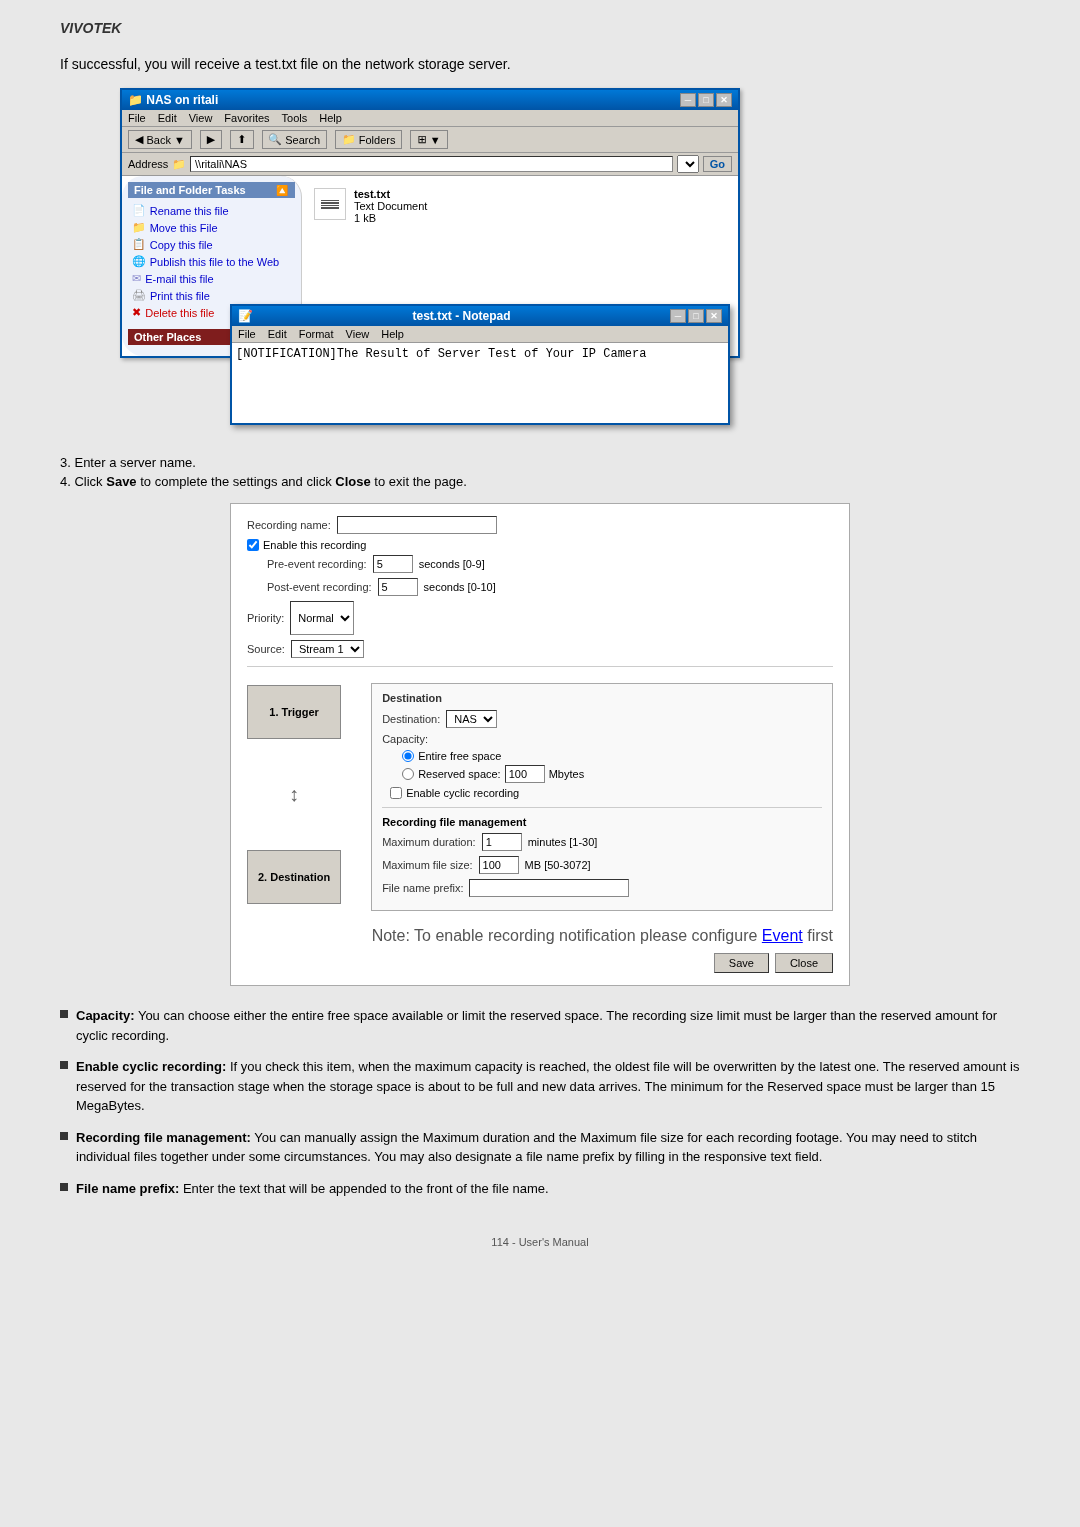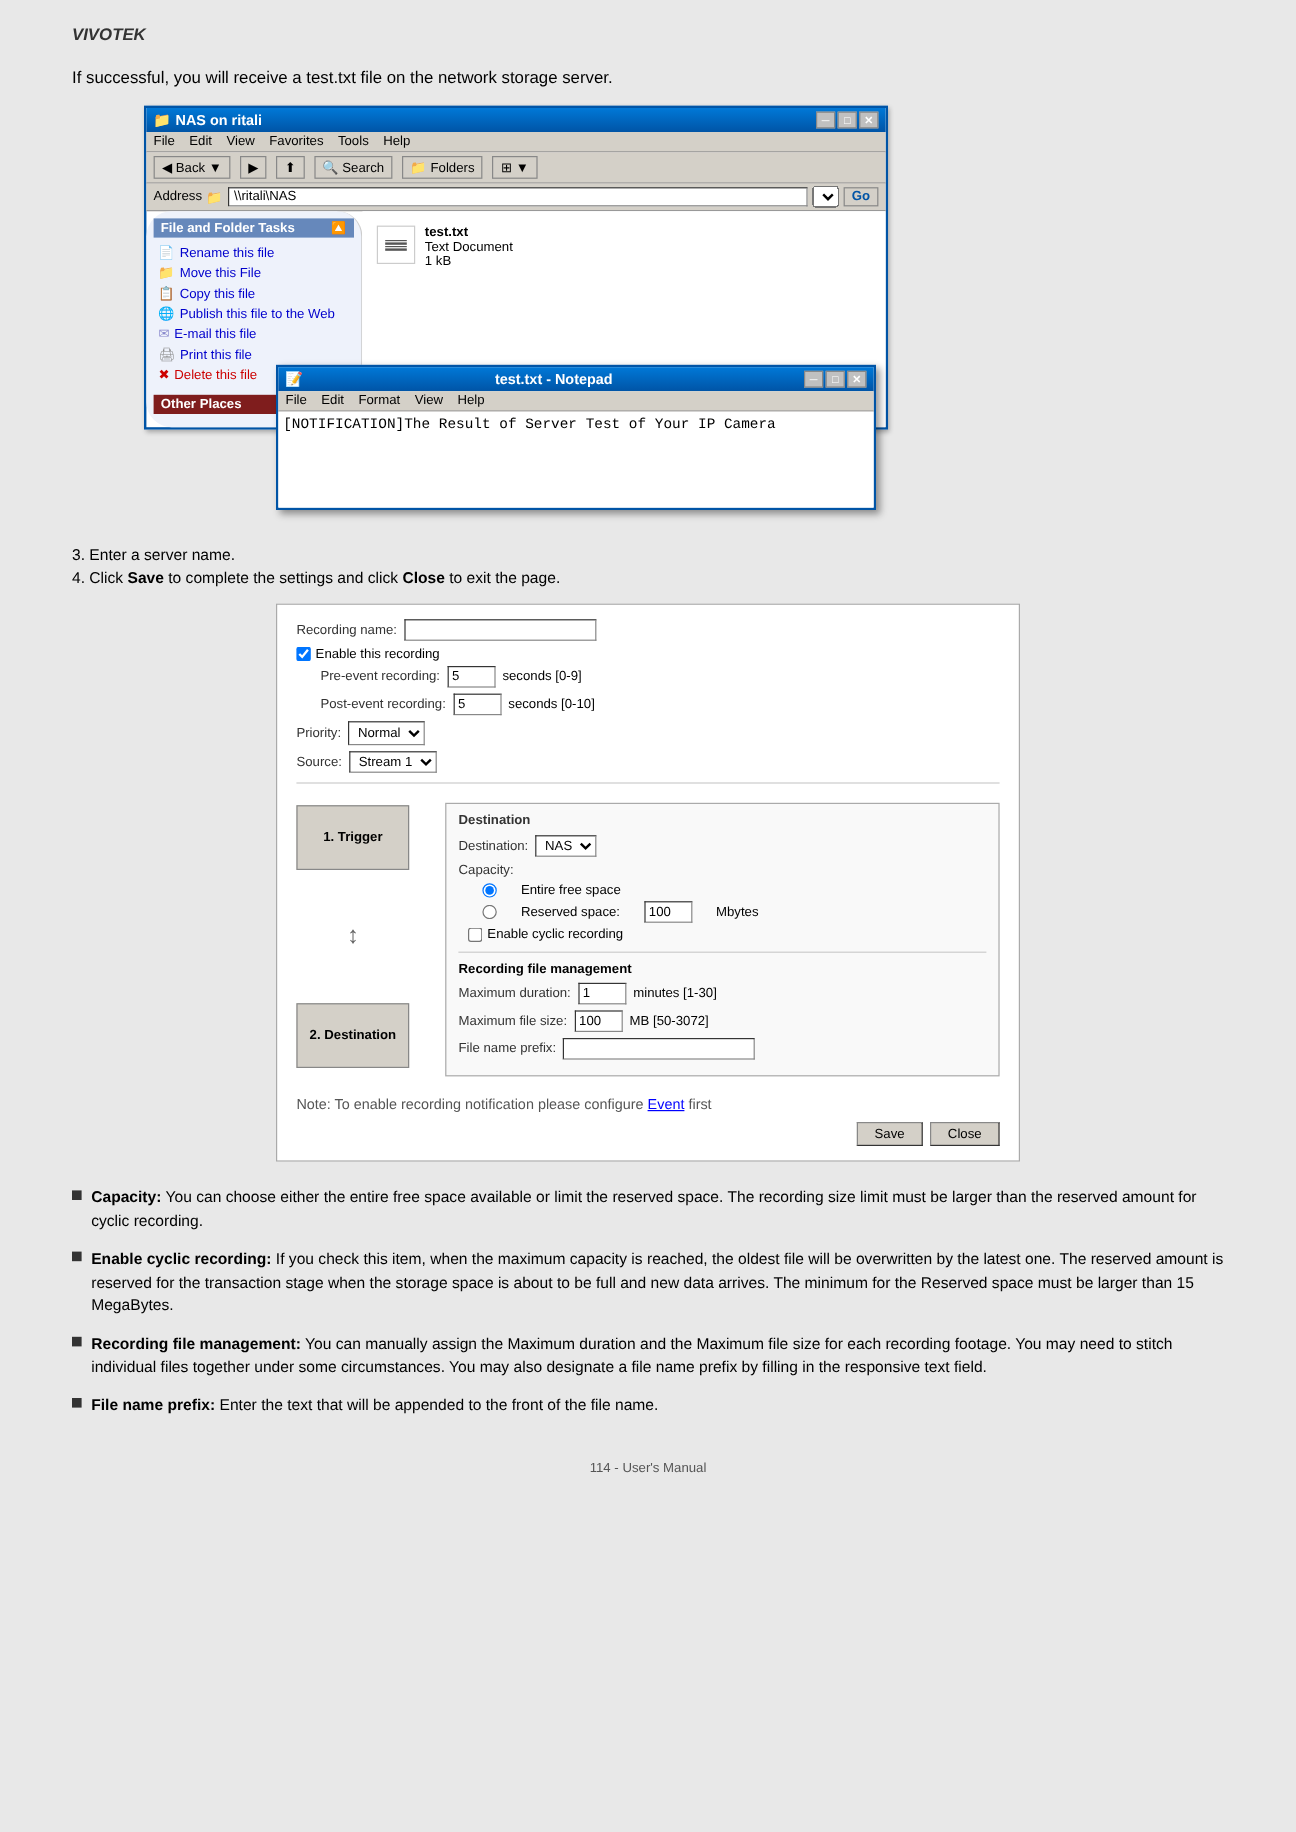--- a/index.html
+++ b/index.html
@@ -282,28 +282,29 @@
       border: 1px solid #888;
       padding: 20px 10px;
       font-size: 11px;
       font-weight: bold;
       text-align: center;
       cursor: pointer;
     }
     .radio-row {
       display: flex;
       align-items: center;
-      gap: 20px;
+      gap: 4px;
       margin-bottom: 3px;
     }
     .radio-row input[type=radio] { width: 12px; height: 12px; }
     .note-text {
-      font-size: 12px;
+      font-size: 16px;
       color: #555;
       margin-top: 8px;
+      text-align: right;
     }
     .note-text a { color: blue; text-decoration: underline; }
     .btn-row {
       display: flex;
       justify-content: flex-end;
       gap: 6px;
       margin-top: 8px;
     }
     .win-btn-action {
       background: #d4d0c8;
@@ -513,21 +514,21 @@
     </div>
 
     <div class="form-row" style="padding-left:20px;">
       <span class="form-label">Post-event recording:</span>
       <input class="form-input form-input-small" type="text" value="5" style="">
       <span>seconds [0-10]</span>
     </div>
 
     <div class="form-row">
       <span class="form-label">Priority:</span>
-      <select class="form-input" style="height:20px;font-size:11px;">
+      <select class="form-input" style="height:34px;font-size:11px;">
         <option>Normal</option>
       </select>
     </div>
 
     <div class="form-row">
       <span class="form-label">Source:</span>
       <select class="form-input" style="height:18px;font-size:11px;">
         <option>Stream 1</option>
       </select>
     </div>

